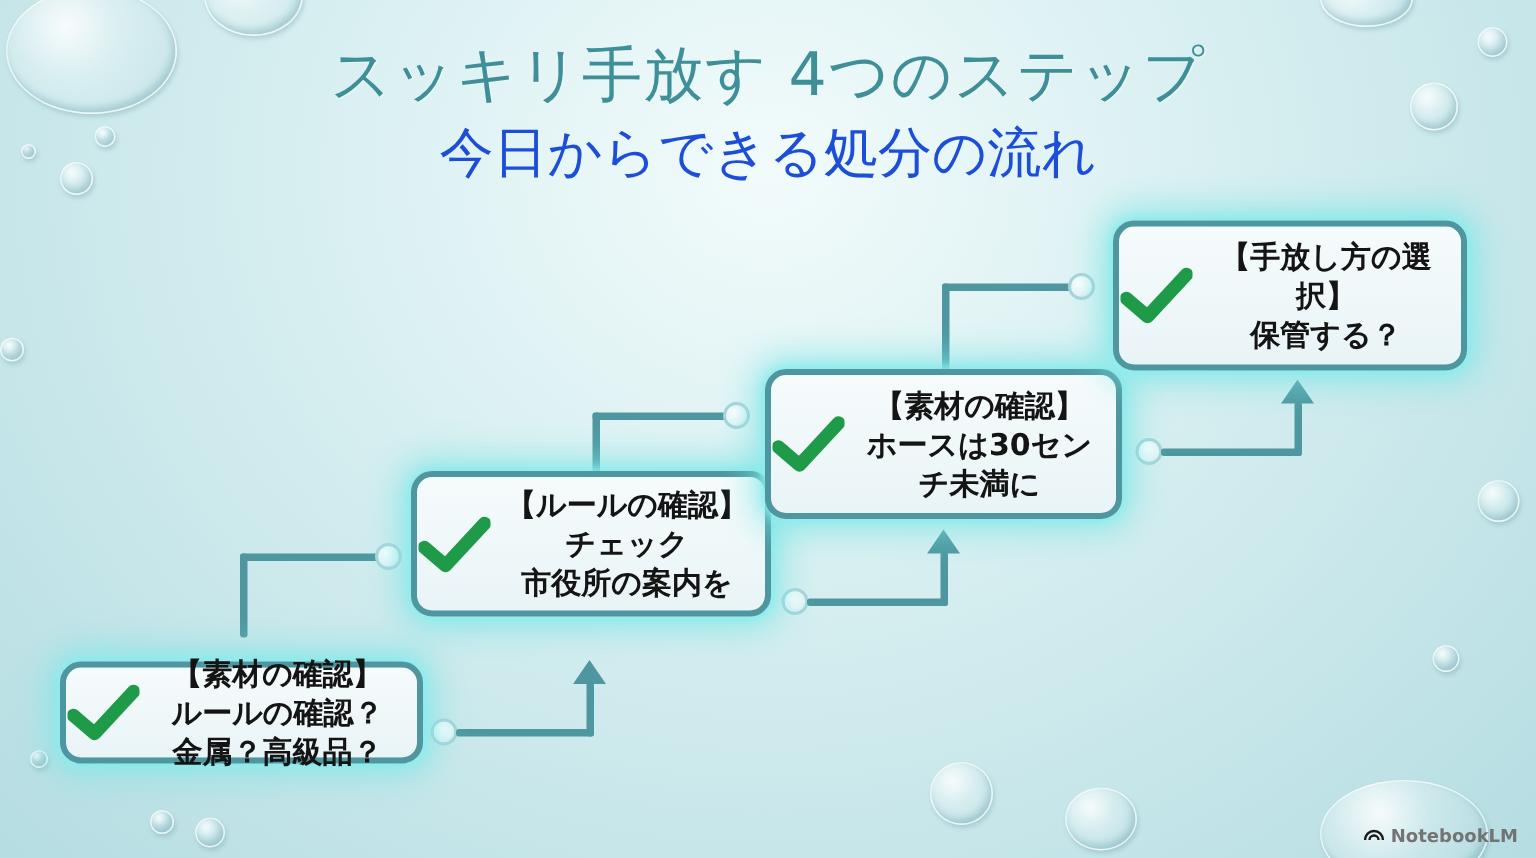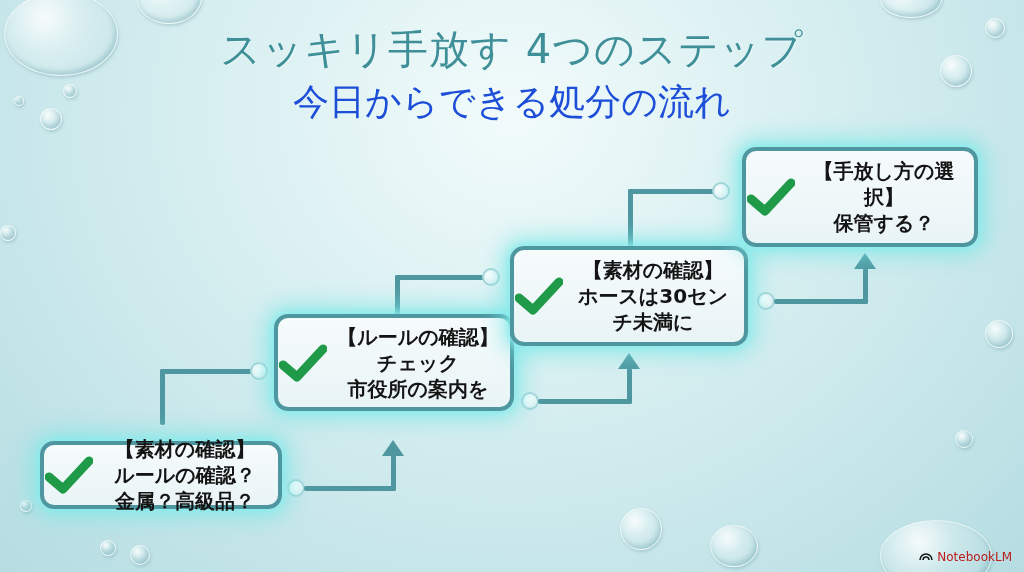--- a/index.html
+++ b/index.html
@@ -27,21 +27,21 @@
     display:flex; align-items:center;
   }
   .check { width:62px; flex:0 0 62px; display:flex; justify-content:center; margin-left:-6px; }
   .ctext { flex:1; text-align:center; font-weight:bold; font-size:20px; line-height:26px; color:#141414; padding-right:8px; }
   .line { position:absolute; background:#4f97a0; border-radius:2px; }
   .node { position:absolute; width:18px; height:18px; border-radius:50%;
     background: radial-gradient(circle at 40% 35%, #ffffff 0%, #e6f5f6 60%, #bfe0e4 100%);
     border: 2px solid #a6d4d9; box-sizing:border-box; }
   .arrow { position:absolute; width:0; height:0;
     border-left:11px solid transparent; border-right:11px solid transparent; border-bottom:16px solid #4f97a0; }
-  .brand { position:absolute; right:12px; bottom:8px; font-size:12px; color:#b91c1c; font-weight:normal; display:flex; align-items:center; gap:4px; }
+  .brand { position:absolute; right:12px; bottom:8px; font-size:12px; color:#737373; font-weight:bold; display:flex; align-items:center; gap:4px; }
 </style>
 </head>
 <body>
 
 <div class="drop" style="left:4px;top:-8px;width:112px;height:82px;"></div>
 <div class="drop" style="left:136px;top:-30px;width:64px;height:52px;"></div>
 <div class="drop" style="left:63px;top:84px;width:12px;height:12px;"></div>
 <div class="drop" style="left:40px;top:108px;width:20px;height:20px;"></div>
 <div class="drop" style="left:14px;top:96px;width:8px;height:8px;"></div>
 <div class="drop" style="left:880px;top:-20px;width:60px;height:36px;"></div>

